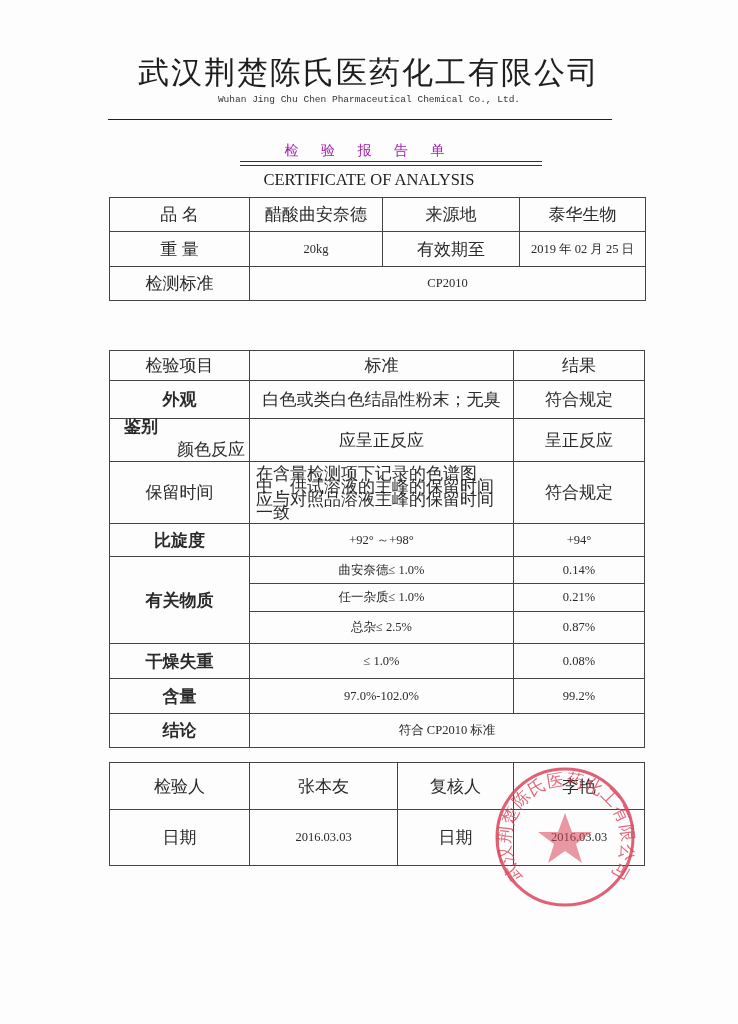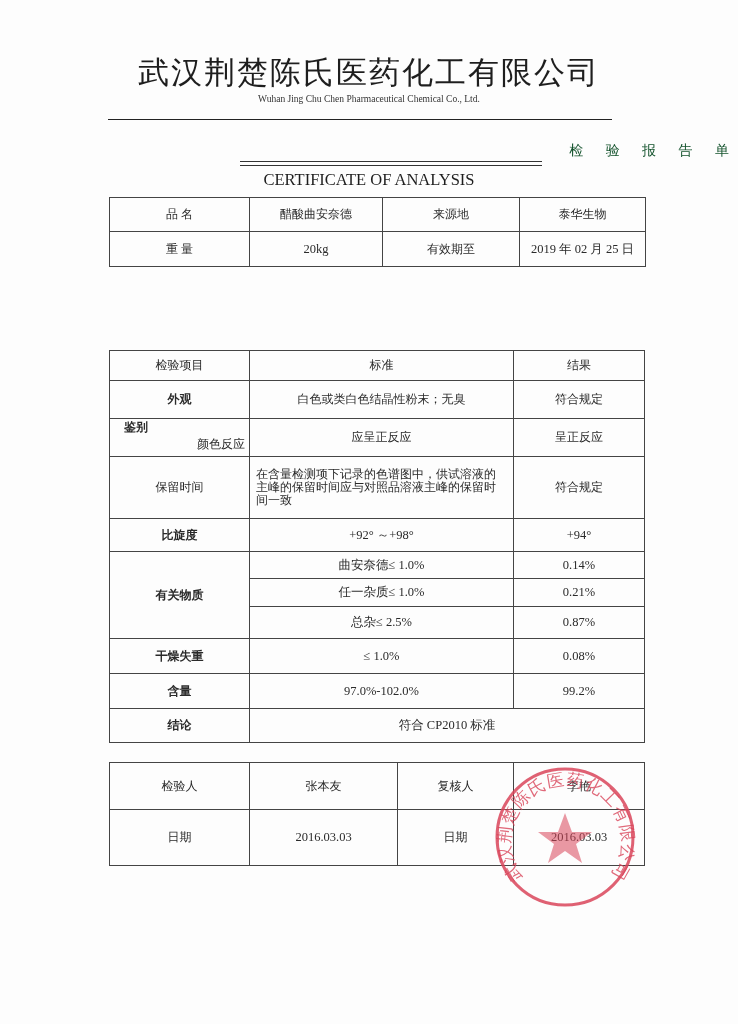--- a/index.html
+++ b/index.html
@@ -2,31 +2,31 @@
 <html><head>
 <meta charset="utf-8">
 <style>
   html, body { margin:0; padding:0; }
   body { width:738px; height:1024px; background:#fdfdfd; position:relative; overflow:hidden;
          font-family:"DejaVu Serif","Liberation Serif",serif; color:#2a2a2a; }
   .abs { position:absolute; }
   .company-cn { left:0; width:738px; top:52px; text-align:center; font-size:31px; letter-spacing:2px; color:#1e1e1e;
                 font-family:"DejaVu Serif",serif; }
   .company-en { left:0; width:738px; top:94px; text-align:center; font-size:9.5px; color:#333;
-                font-family:Liberation Serif, serif; }
+                font-family:Liberation Mono, monospace; }
   .rule-top { left:108px; top:119px; width:504px; height:1px; background:#222; }
-  .report-cn { left:0; width:738px; top:142px; text-align:right; font-size:14px; letter-spacing:9px; color:#14532d;
+  .report-cn { left:0; width:738px; top:142px; text-align:center; font-size:14px; letter-spacing:9px; color:#a21caf;
                font-family:"DejaVu Sans",sans-serif; }
   .rule-double { left:240px; top:161px; width:302px; height:3px; border-top:1.5px solid #333; border-bottom:1.5px solid #333; }
   .report-en { left:0; width:738px; top:170px; text-align:center; font-size:16.5px; color:#1e1e1e;
                font-family:"Liberation Serif",serif; }
   table { border-collapse:collapse; position:absolute; table-layout:fixed; }
   td { border:1px solid #444; text-align:center; vertical-align:middle; font-size:12.5px; padding:0 4px;
        font-family:"Liberation Serif","DejaVu Serif",serif; color:#2a2a2a; }
-  td.cjk { font-family:Liberation Serif, serif; font-size:12px; }
+  td.cjk { font-family:Liberation Sans, sans-serif; font-size:17px; }
   td.bold { font-weight:bold; }
   .t1 { left:109px; top:197px; width:536px; }
   .t2 { left:109px; top:350px; width:535px; }
   .t3 { left:109px; top:762px; width:535px; }
   .ident-top { display:block; text-align:left; font-weight:bold; padding-left:2px; margin-top:-4px;margin-left:8px; }
   .ident-sub { display:block; text-align:right; padding-left:32px; }
   .left-wrap { text-align:left; line-height:13px; padding:4px 6px; }
   .stamp { left:493px; top:765px; width:144px; height:144px; }
 </style>
 </head>
@@ -51,20 +51,24 @@
     <td class="cjk">品  名</td>
     <td class="cjk">醋酸曲安奈德</td>
     <td class="cjk">来源地</td>
     <td class="cjk">泰华生物</td>
   </tr>
   <tr style="height:35px">
     <td class="cjk">重  量</td>
     <td>20kg</td>
     <td class="cjk">有效期至</td>
     <td>2019 年 02 月 25 日</td>
+  </tr>
+  <tr style="height:34px">
+    <td class="cjk">检测标准</td>
+    <td colspan="3">CP2010</td>
   </tr>
 </tbody>
   </table>
 
 <table class="t2">
   <colgroup>
       <col style="width:140px">
       <col style="width:264px">
       <col style="width:131px">
     </colgroup>

